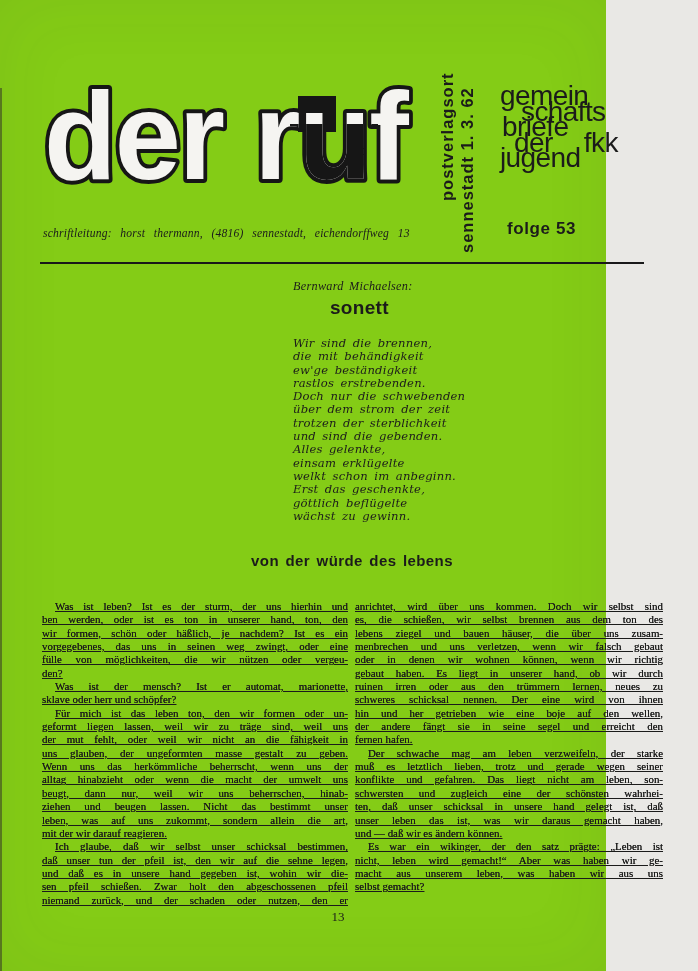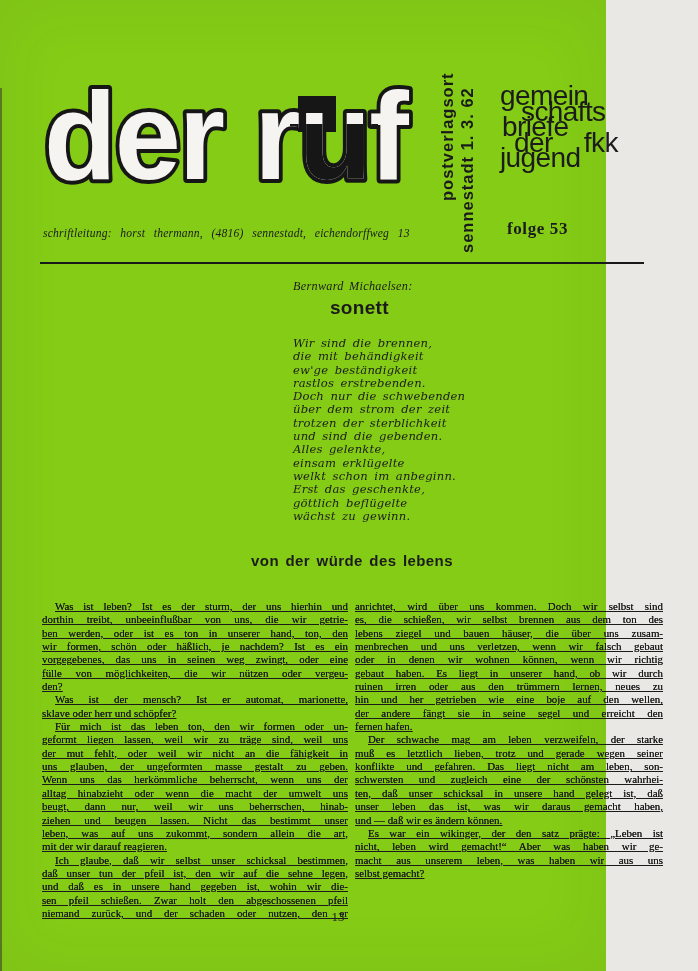--- a/index.html
+++ b/index.html
@@ -32,21 +32,21 @@
     font-family:"Liberation Sans", sans-serif;
     font-size:28px;line-height:15.6px;letter-spacing:-.6px;
     font-weight:500;white-space:nowrap;
   }
   .sub-line{position:relative;}
   .sub-1{margin-left:21px;}
   .sub-2{margin-left:2px;}
   .sub-3{margin-left:14px;word-spacing:24px;}
   .issue{
     position:absolute;left:507px;top:219px;
-    font-family:Liberation Serif, serif;font-weight:bold;
+    font-family:Liberation Sans, sans-serif;font-weight:bold;
     font-size:17px;letter-spacing:.6px;
   }
   .editor{
     position:absolute;left:43px;top:227px;width:400px;
     font-family:"Liberation Serif", serif;font-style:italic;font-weight:normal;
     font-size:11.6px;word-spacing:5.5px;letter-spacing:.2px;white-space:nowrap;
   }
   .rule{position:absolute;left:40px;top:262px;width:604px;height:2.4px;background:#191919;}
 
   
@@ -150,21 +150,20 @@
         <div class="poem-line">göttlich beflügelte</div>
         <div class="poem-line">wächst zu gewinn.</div>
       </div>
   </section>
 
   <h2 class="article-title" style="margin:0;font-size:15px;">von der würde des lebens</h2>
 
   <div class="col col-left">
       <div class="para">
         <div class="line indent">Was ist leben? Ist es der sturm, der uns hierhin und</div>
-        <div class="line">dorthin treibt, unbeeinflußbar von uns, die wir getrie-</div>
         <div class="line">ben werden, oder ist es ton in unserer hand, ton, den</div>
         <div class="line">wir formen, schön oder häßlich, je nachdem? Ist es ein</div>
         <div class="line">vorgegebenes, das uns in seinen weg zwingt, oder eine</div>
         <div class="line">fülle von möglichkeiten, die wir nützen oder vergeu-</div>
         <div class="line flush">den?</div>
       </div>
       <div class="para">
         <div class="line indent">Was ist der mensch? Ist er automat, marionette,</div>
         <div class="line flush">sklave oder herr und schöpfer?</div>
       </div>
@@ -190,20 +189,21 @@
     </div>
   <div class="col col-right">
       <div class="para">
         <div class="line">anrichtet, wird über uns kommen. Doch wir selbst sind</div>
         <div class="line">es, die schießen, wir selbst brennen aus dem ton des</div>
         <div class="line">lebens ziegel und bauen häuser, die über uns zusam-</div>
         <div class="line">menbrechen und uns verletzen, wenn wir falsch gebaut</div>
         <div class="line">oder in denen wir wohnen können, wenn wir richtig</div>
         <div class="line">gebaut haben. Es liegt in unserer hand, ob wir durch</div>
         <div class="line">ruinen irren oder aus den trümmern lernen, neues zu</div>
+        <div class="line">schweres schicksal nennen. Der eine wird von ihnen</div>
         <div class="line">hin und her getrieben wie eine boje auf den wellen,</div>
         <div class="line">der andere fängt sie in seine segel und erreicht den</div>
         <div class="line flush">fernen hafen.</div>
       </div>
       <div class="para">
         <div class="line indent">Der schwache mag am leben verzweifeln, der starke</div>
         <div class="line">muß es letztlich lieben, trotz und gerade wegen seiner</div>
         <div class="line">konflikte und gefahren. Das liegt nicht am leben, son-</div>
         <div class="line">schwersten und zugleich eine der schönsten wahrhei-</div>
         <div class="line">ten, daß unser schicksal in unsere hand gelegt ist, daß</div>

